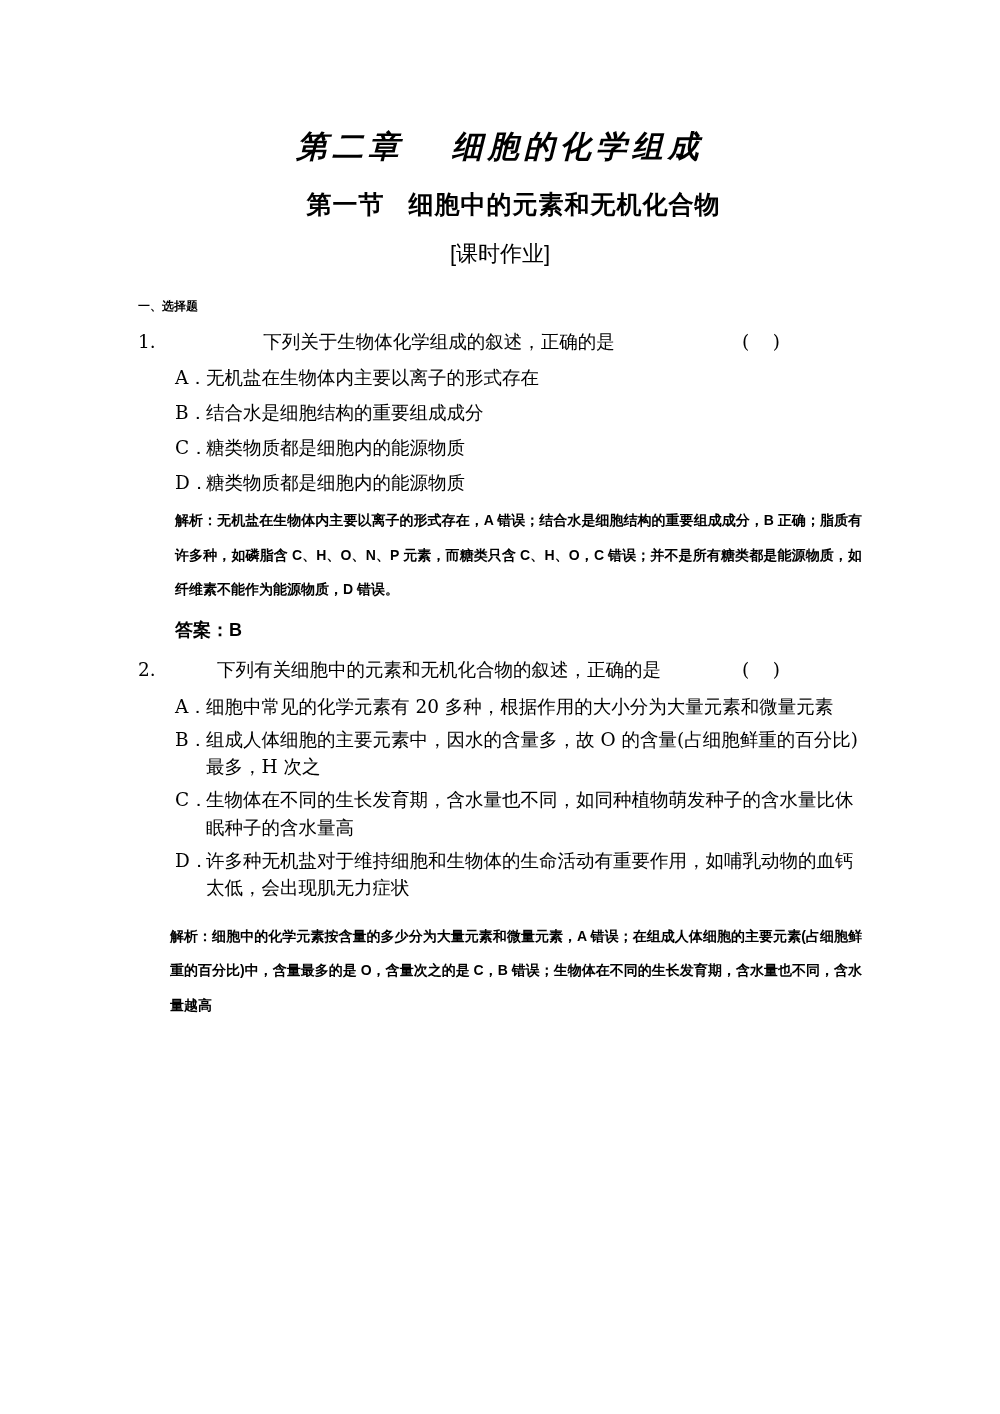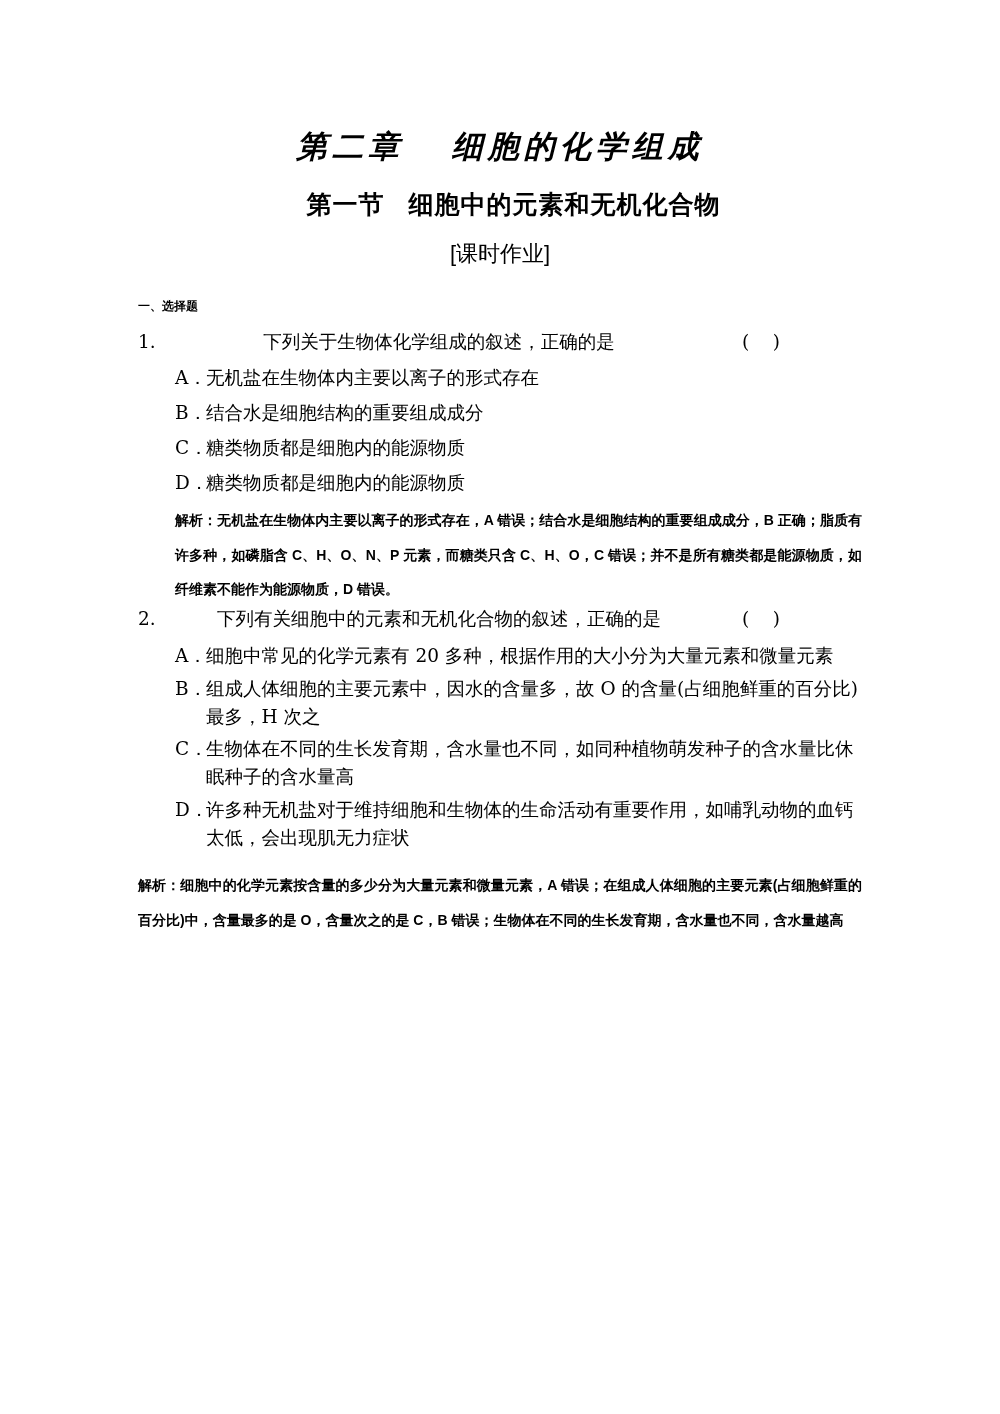--- a/index.html
+++ b/index.html
@@ -130,20 +130,21 @@
     font-family: "Liberation Sans", "DejaVu Sans", sans-serif;
     font-size: 14px;
     font-weight: bold;
     line-height: 2.45;
     margin: 6px 0 0 0;
     padding-left: 37px;
     text-align: justify;
   }
   .explain.flush {
     padding-left: 0;
+    margin-left: 32px;
   }
   .answer {
     font-family: "Liberation Sans", "DejaVu Sans", sans-serif;
     font-size: 18px;
     font-weight: bold;
     line-height: 1.6;
     margin: 10px 0 12px 0;
     padding-left: 37px;
   }
 
@@ -182,20 +183,21 @@
       <span class="opt-label">C．</span>
       <span class="opt-text">糖类物质都是细胞内的能源物质</span>
     </div>
     <div class="option">
       <span class="opt-label">D．</span>
       <span class="opt-text">糖类物质都是细胞内的能源物质</span>
     </div>
 
     <div class="explain">解析：无机盐在生物体内主要以离子的形式存在，A 错误；结合水是细胞结构的重要组成成分，B 正确；脂质有许多种，如磷脂含 C、H、O、N、P 元素，而糖类只含 C、H、O，C 错误；并不是所有糖类都是能源物质，如纤维素不能作为能源物质，D 错误。</div>
 
+    <div class="answer">答案：B</div>
 
     <div class="question">
       <span class="q-num">2.</span>
       <span class="q-text">下列有关细胞中的元素和无机化合物的叙述，正确的是</span>
       <span class="q-bracket">(    )</span>
     </div>
 
     <div class="option tight">
       <span class="opt-label">A．</span>
       <span class="opt-text">细胞中常见的化学元素有 20 多种，根据作用的大小分为大量元素和微量元素</span>

